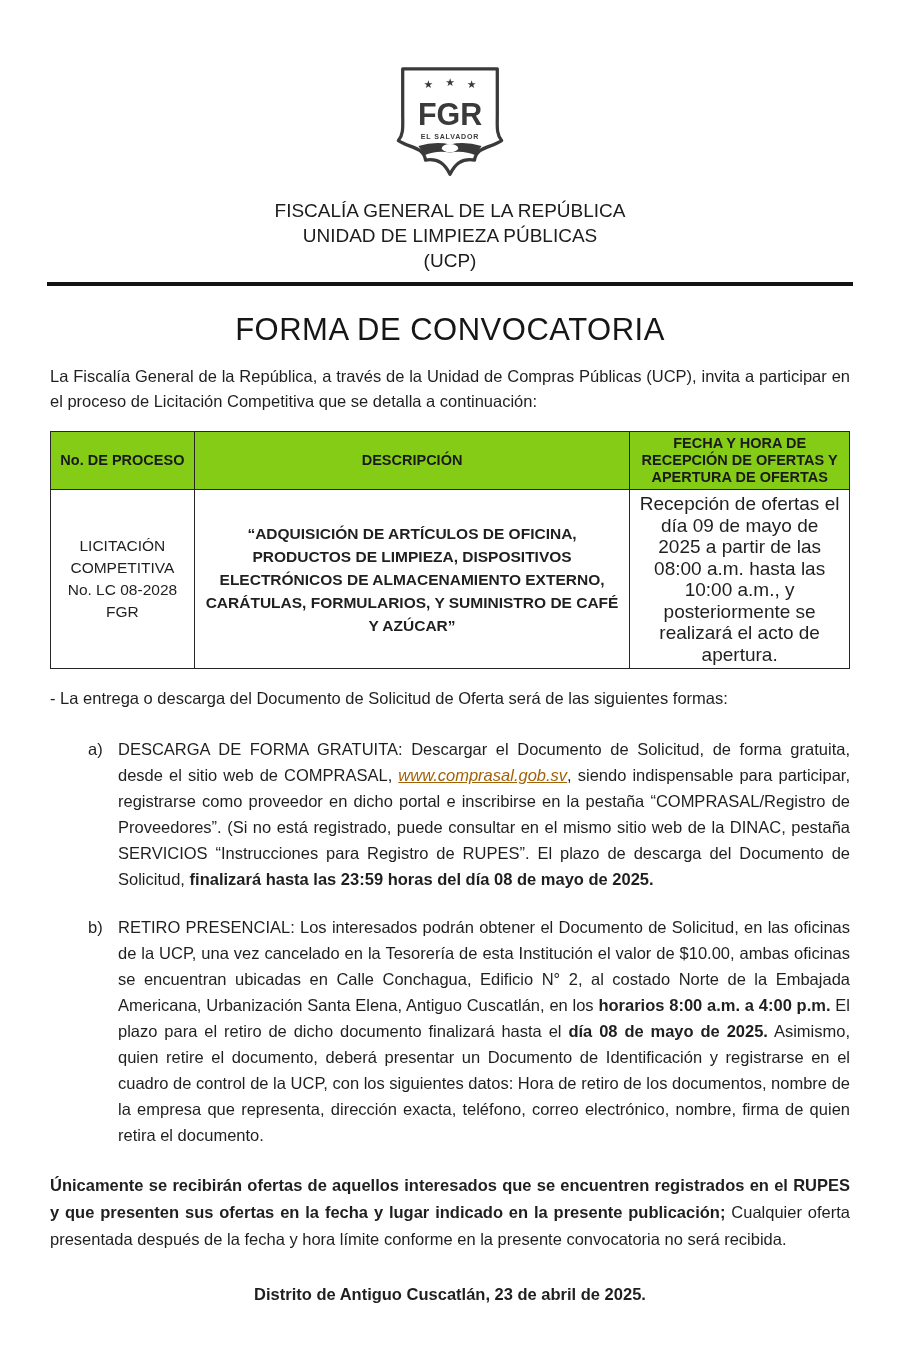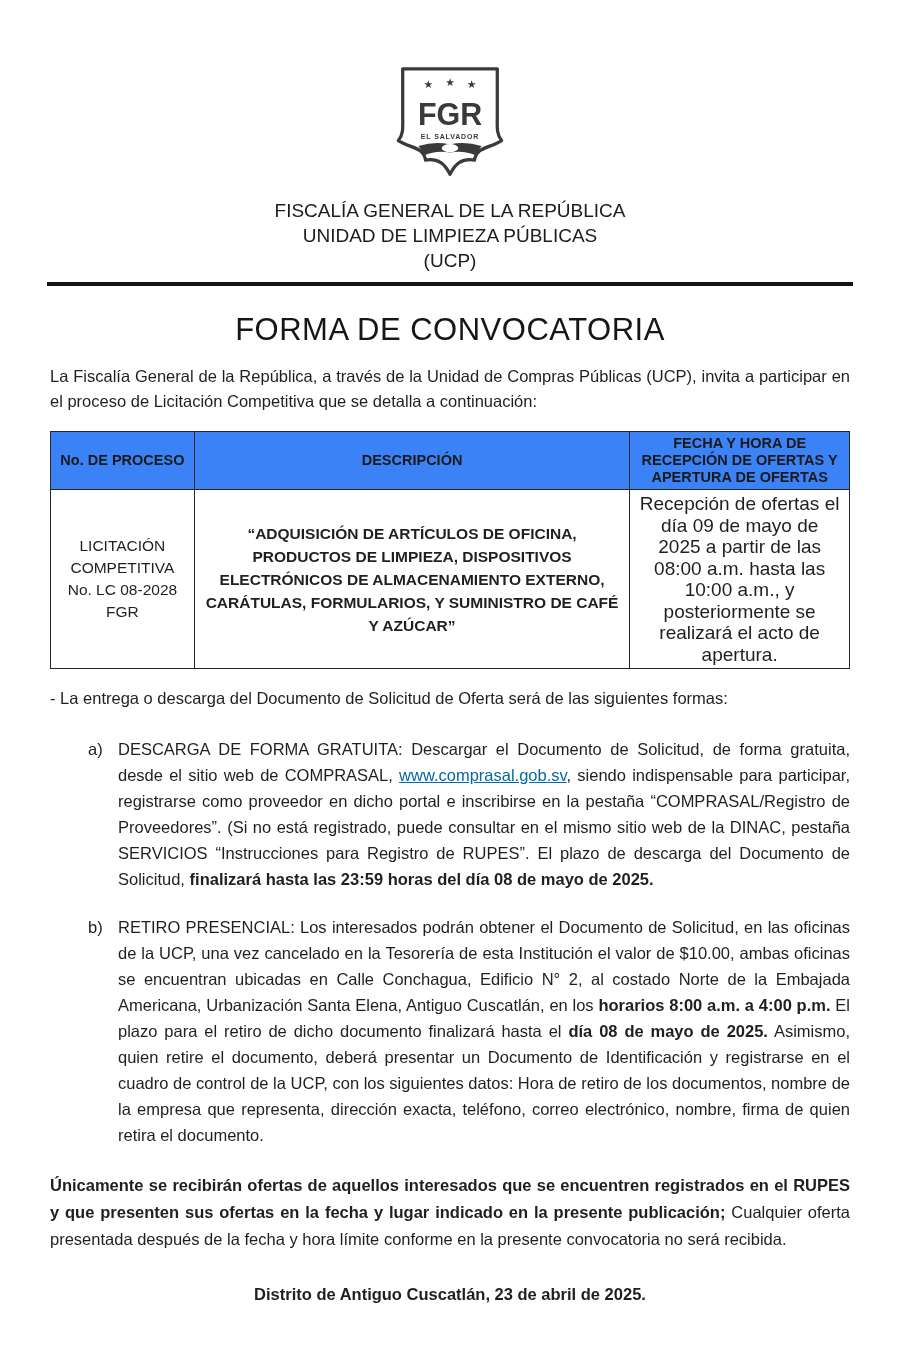--- a/index.html
+++ b/index.html
@@ -55,21 +55,21 @@
     border-collapse: collapse;
     margin-top: 14px;
   }
   table.process th, table.process td {
     border: 1.5px solid #262626;
     text-align: center;
     vertical-align: middle;
     padding: 3px 8px;
   }
   table.process th {
-    background: #3b82f6;
+    background: #84cc16;
     font-size: 14.5px;
     font-weight: 700;
     line-height: 17px;
     height: 50px;
     color: #1a1a1a;
   }
   td.c1 { width: 18%; font-size: 15.5px; line-height: 22px; font-weight: 400; }
   td.c2 { width: 54.5%; font-size: 15.5px; line-height: 23px; font-weight: 700; padding: 3px 12px; }
   td.c3 { width: 27.5%; font-size: 19px; line-height: 21.5px; font-weight: 400; padding: 3px 5px; height: 143px; }
 
@@ -89,21 +89,21 @@
     position: relative;
     padding-left: 68px;
     font-size: 16.5px;
     line-height: 26px;
     text-align: justify;
   }
   .item-a { margin-top: 25px; }
   .item-b { margin-top: 22px; }
   .lettered .marker { position: absolute; left: 38px; top: 0; }
   .b { font-weight: 700; }
-  a.doc-link { color: #0369a1; text-decoration: underline; }
+  a.doc-link { color: #a16207; text-decoration: underline; font-style: italic; }
 
   .closing {
     font-size: 16.5px;
     line-height: 27px;
     text-align: justify;
     margin-top: 24px;
   }
 
   .footer-date {
     text-align: center;

